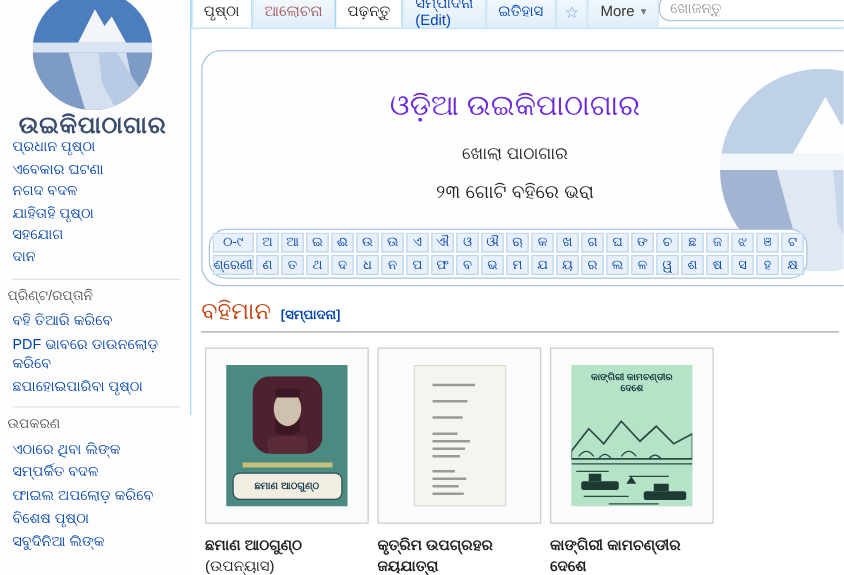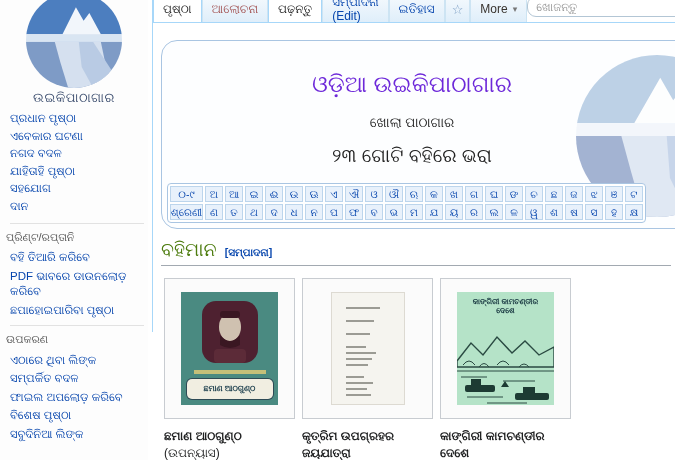--- a/index.html
+++ b/index.html
@@ -4,21 +4,21 @@
 <style>
   html,body{margin:0;padding:0;}
   .page{position:relative;width:675px;height:460px;overflow:hidden;background:#fff;
         font-family:"Liberation Sans",sans-serif;color:#202122;}
   a{text-decoration:none;cursor:pointer;}
 
   
   .sidebar{position:absolute;left:0;top:0;width:148px;height:460px;background:#fdfdfd;}
   .logo-wrap{position:absolute;left:26px;top:-8px;width:96px;height:96px;}
   .sitename{position:absolute;left:0;top:90px;width:148px;text-align:center;
-            font-size:13px;color:#3b4d6e;letter-spacing:.5px;}
+            font-size:19px;color:#3b4d6e;letter-spacing:.5px;font-weight:bold;}
   .sbnav{position:absolute;left:10px;top:110px;width:134px;font-size:11.5px;line-height:17.6px;}
   .sbnav a{display:block;color:#0645ad;white-space:nowrap;}
   .sbsec{margin-top:7px;padding-top:5px;border-top:1px solid #e2e2e2;}
   .sbhead{font-size:11px;color:#545454;margin:0 0 4px -4px;}
   .sbsec a{white-space:normal;line-height:15.5px;margin-bottom:3px;}
 
   
   .content{position:absolute;left:152px;top:0;width:527px;height:332px;
            border-left:1px solid #a7d7f9;background:#fff;box-sizing:border-box;}
 
@@ -41,35 +41,35 @@
   .searchbox input::placeholder{color:#999;}
 
   
   .banner{position:relative;margin:17px 0 0 8px;width:538px;height:189px;
           border:1px solid #a9c5e2;border-radius:16px;background:#fdfeff;
           overflow:hidden;box-sizing:border-box;}
   .watermark{position:absolute;left:414px;top:14px;width:162px;height:162px;opacity:.9;}
   .btext{position:absolute;left:0;top:0;width:500px;text-align:center;}
   .btitle{margin-top:30px;font-size:23px;color:#6d28d9;}
   .bsub{margin-top:17px;font-size:13.5px;color:#222;}
-  .bcount{margin-top:14px;font-size:19px;color:#222;}
+  .bcount{margin-top:14px;font-size:15px;color:#222;}
 
   
   .idx{position:absolute;left:5px;bottom:5px;background:#fff;border:1px solid #a9c5e2;
-       border-radius:4px;padding:1px;}
+       border-radius:14px;padding:1px;}
   .irow{display:flex;}
   .irow a{display:flex;align-items:center;justify-content:center;width:18px;height:16px;
           margin:1px;background:#e8f1fb;box-shadow:inset 0 0 0 1px #bcd5ec;
           font-size:10.5px;color:#0645ad;flex:none;}
   .irow a:first-child{width:33px;}
 
   
   .secline{margin:10px 8px 0 8px;border-bottom:1px solid #a2a9b1;padding-bottom:4px;
            display:flex;align-items:baseline;}
-  .sechead{font-size:19px;color:#4d7c0f;}
+  .sechead{font-size:19px;color:#c2410c;}
   .editlink{font-size:10.5px;color:#0645ad;margin-left:8px;font-weight:bold;}
 
   
   .gallery{display:flex;gap:7px;margin:12px 0 0 11px;}
   .gbox{width:131px;}
   .gframe{height:141px;border:1px solid #c8ccd1;background:#fbfbfb;
           display:flex;align-items:center;justify-content:center;box-sizing:border-box;}
   .gcap{margin-top:9px;font-size:12px;line-height:17px;color:#202122;}
   .gcap .t1{font-weight:bold;display:block;}
 

